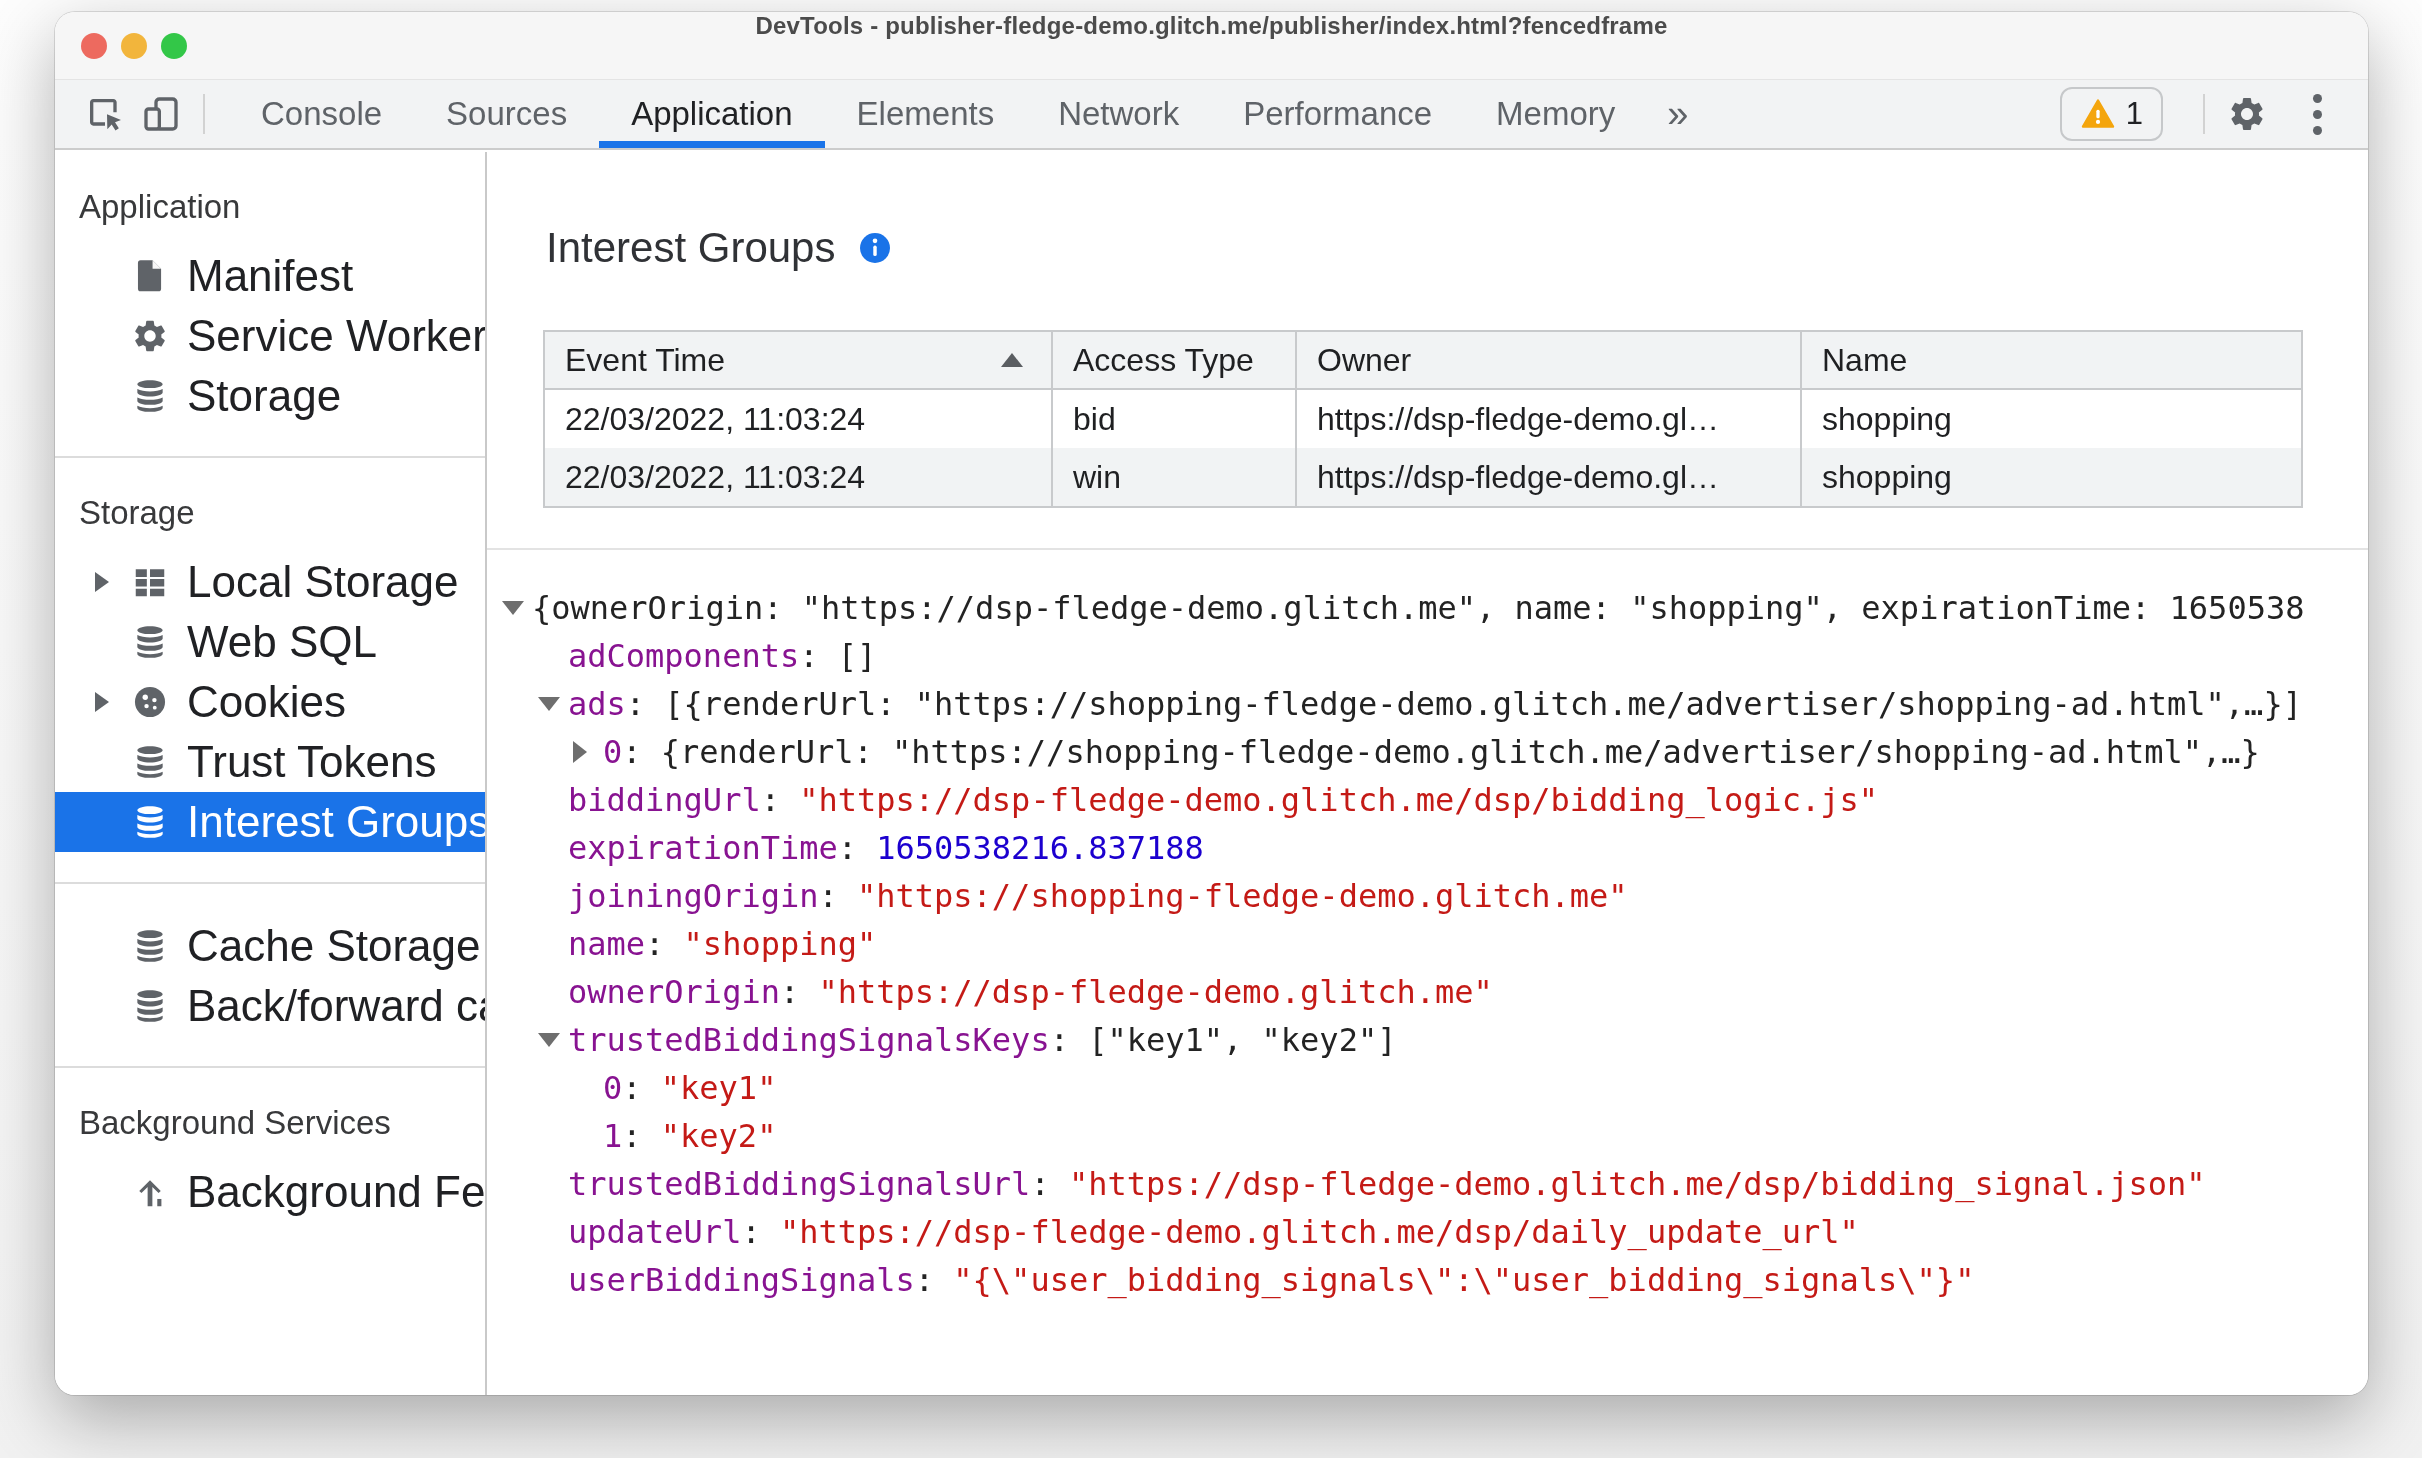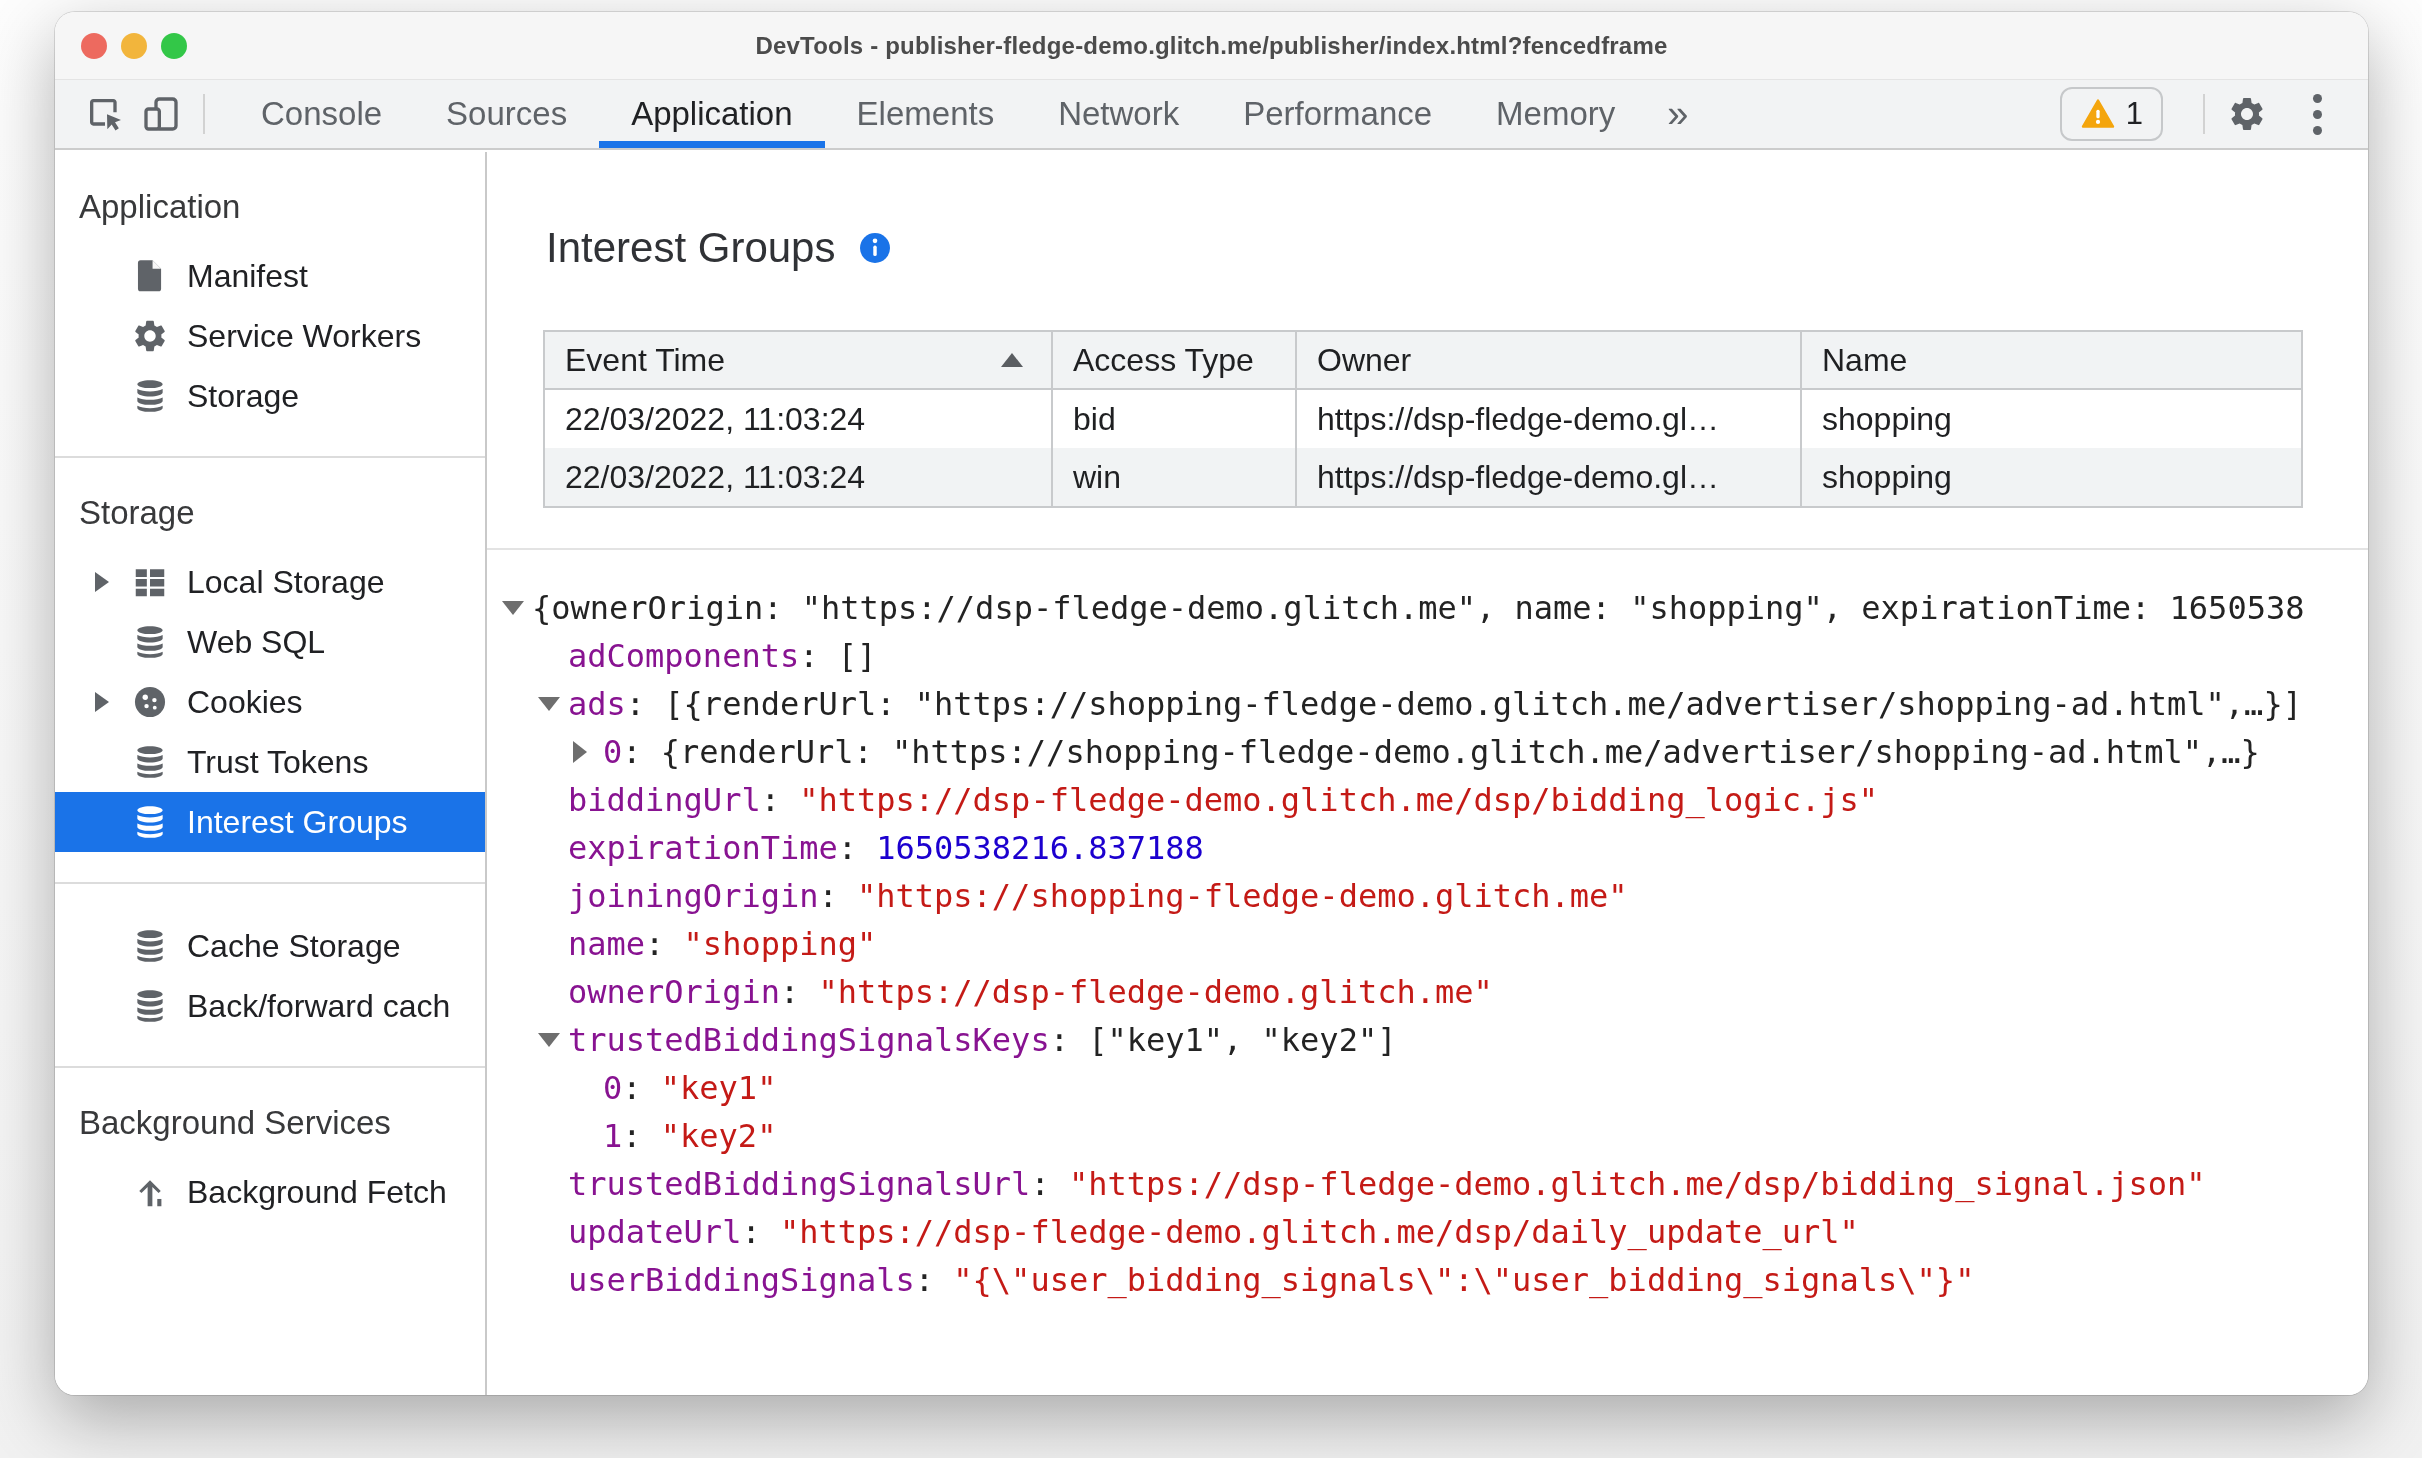--- a/index.html
+++ b/index.html
@@ -6,21 +6,21 @@
     background:linear-gradient(180deg,#fdfdfd 0%,#f5f5f5 70%,#f1f1f1 100%);
     font-family:"Liberation Sans",sans-serif;-webkit-font-smoothing:antialiased;}
   *{box-sizing:border-box;}
 
   .window{position:absolute;left:55px;top:12px;width:2313px;height:1383px;background:#fff;
     border-radius:20px;overflow:hidden;
     box-shadow:0 0 0 1px rgba(0,0,0,.12),0 24px 70px rgba(0,0,0,.30);}
 
   
   .titlebar{position:relative;height:68px;background:#f6f6f6;border-bottom:1px solid #e4e4e4;
-    display:flex;align-items:center;justify-content:center;}
+    display:flex;justify-content:center;}
   .traffic{position:absolute;left:26px;top:0;height:100%;display:flex;align-items:center;gap:14px;}
   .light{width:26px;height:26px;border-radius:50%;}
   .light.red{background:#ed6a5f;}
   .light.yellow{background:#f2b53c;}
   .light.green{background:#33c748;}
   .win-title{font-size:24px;font-weight:700;color:#4b4b4b;letter-spacing:.2px;}
 
   
   .toolbar{height:70px;background:#f2f3f4;border-bottom:2px solid #cccccc;
     display:flex;align-items:center;padding:0 36px 0 22px;}
@@ -47,21 +47,21 @@
   .sidebar{width:432px;flex:none;background:#fff;border-right:2px solid #c9c9c9;overflow:hidden;}
   .section{border-bottom:2px solid #dcdcdc;padding:32px 0 30px;}
   .section.last{border-bottom:none;}
   .s-header{font-size:33px;color:#38393b;padding:4px 0 20px 24px;}
   .srow{height:60px;display:flex;align-items:center;padding-left:40px;white-space:nowrap;overflow:hidden;}
   .s-exp{width:36px;flex:none;display:flex;align-items:center;}
   .s-exp.closed::before{content:"";border-top:10px solid transparent;border-bottom:10px solid transparent;
     border-left:14px solid #5f6368;}
   .s-icon{width:38px;height:38px;flex:none;margin-right:18px;display:flex;}
   .s-icon svg{width:38px;height:38px;}
-  .s-label{font-size:32px;color:#202124;}
+  .s-label{font-size:44px;color:#202124;}
   .srow.selected{background:#1a73e8;}
   .srow.selected .s-label{color:#fff;}
   .srow.selected svg path{fill:#fff;}
 
   
   .content{flex:1;background:#fff;overflow:hidden;position:relative;}
   .panel-title{margin:72px 0 0 59px;display:flex;align-items:center;gap:22px;
     font-size:42px;color:#303236;}
   .panel-title svg{width:36px;height:36px;}
 

